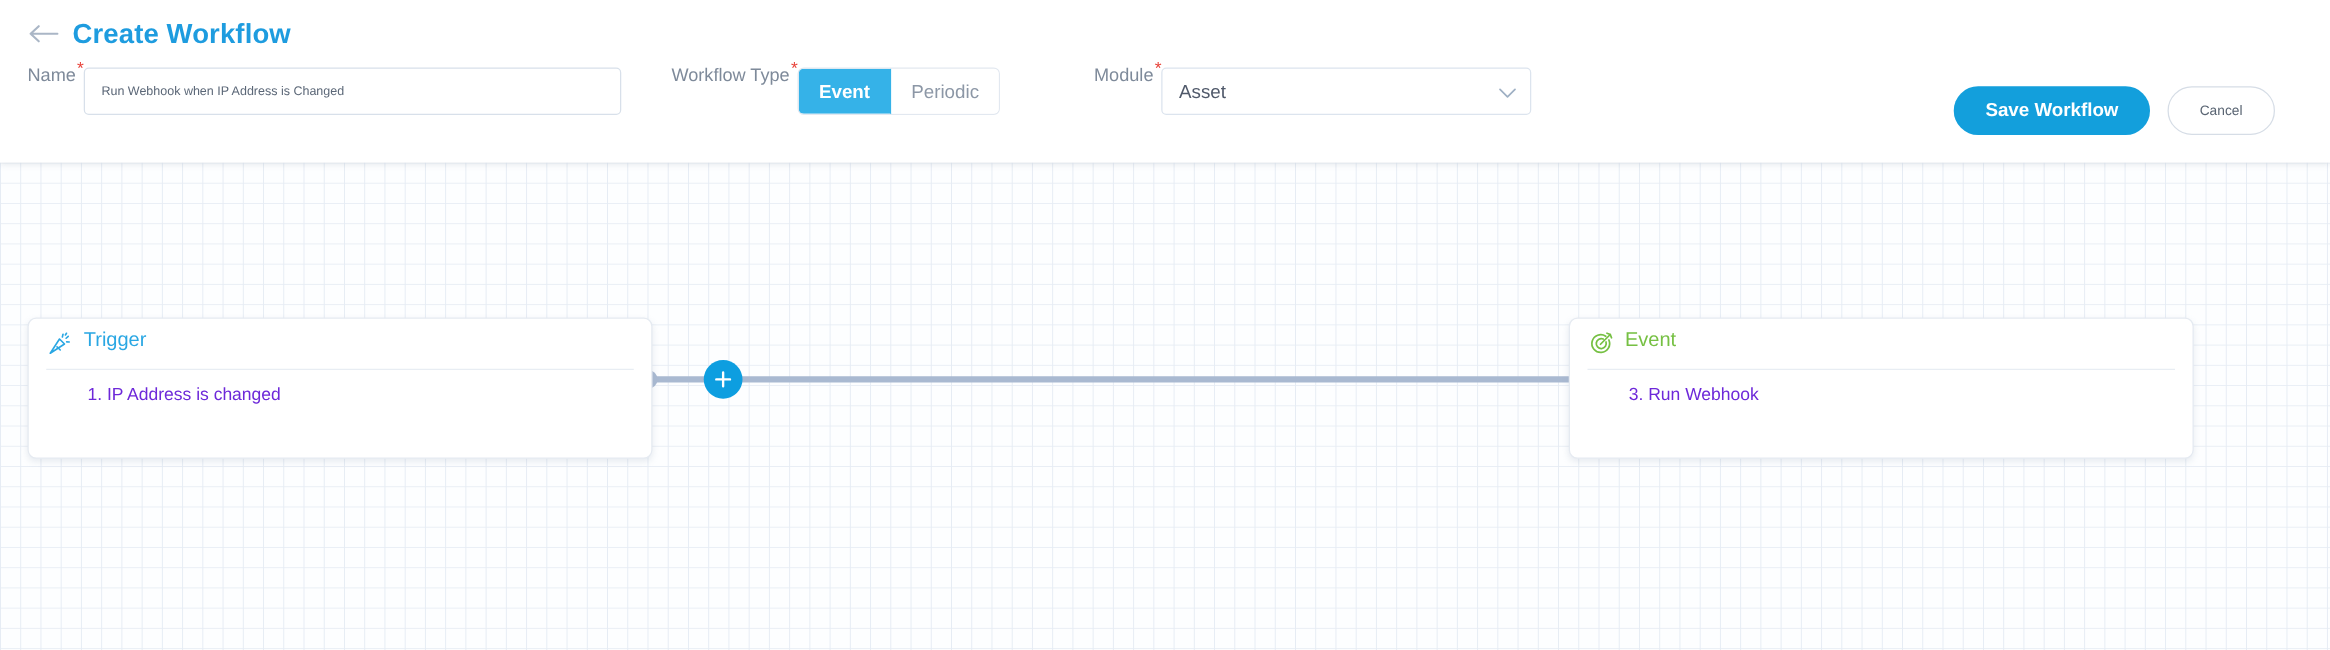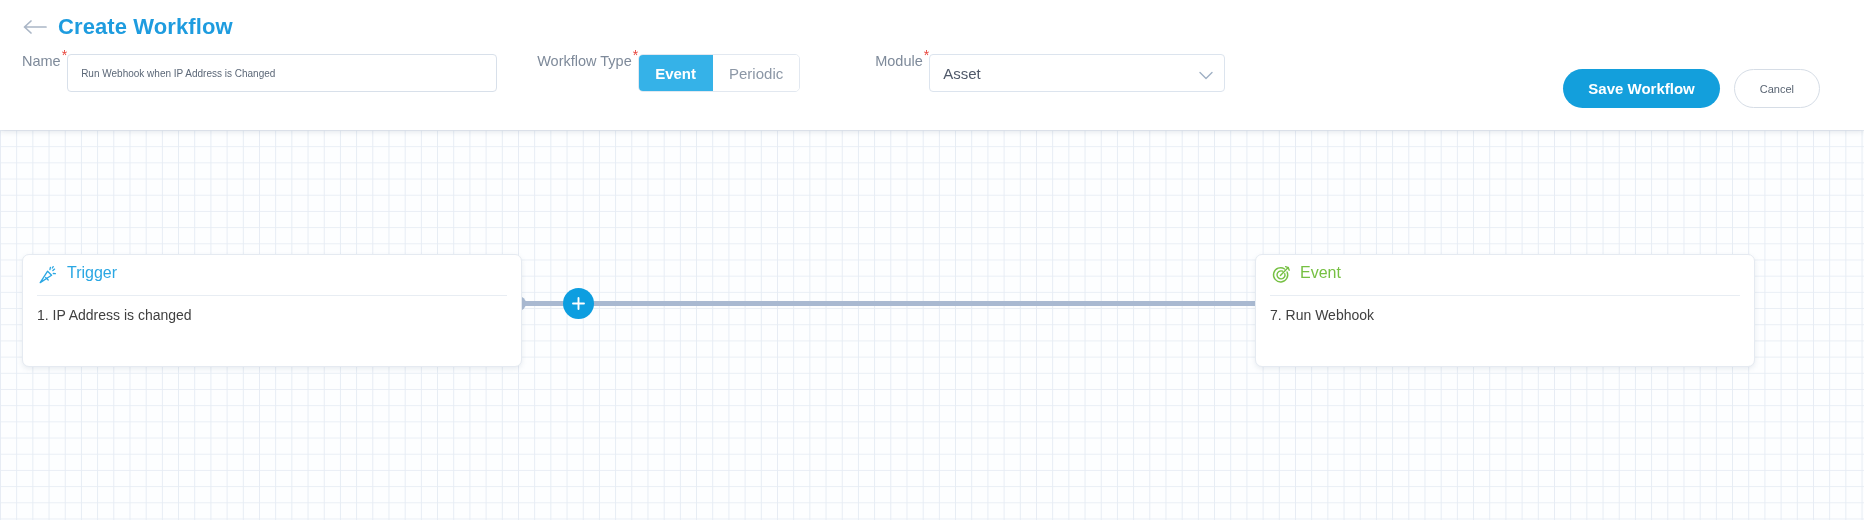--- a/index.html
+++ b/index.html
@@ -224,23 +224,24 @@
   .node-icon { width: 21px; height: 21px; display:block; flex: 0 0 21px; }
   .node-title {
     font-size: 16px;
     line-height: 1;
   }
   .node-title.trigger { color: #2aa7e3; }
   .node-title.action  { color: #76c043; }
 
   .node-item {
     font-size: 14px;
-    color: #404040;
+    color: #6d28d9;
     padding-top: 11px;
     line-height: 1.2;
+    margin-left: 33px;
   }
 
   #node-trigger { left: 22px;  top: 124px; width: 500px; height: 113px; }
   #node-action  { left: 1255px; top: 124px; width: 500px; height: 113px; }
 
   
   .edge-layer {
     position: absolute;
     inset: 0;
     pointer-events: none;
@@ -373,17 +374,17 @@
             <g fill="none" stroke="#76c043" stroke-width="1.4" stroke-linecap="round" stroke-linejoin="round">
               <path d="M14.6 4.0 A7.1 7.1 0 1 0 17.1 7.0"></path>
               <path d="M12.6 6.2 A4.0 4.0 0 1 0 14.8 8.6"></path>
               <path d="M10.4 10.4 L18.2 2.6"></path>
               <path d="M15.6 1.6 L18.2 2.6 L19.2 5.2"></path>
             </g>
           </svg>
         </span>
         <span class="node-title action">Event</span>
       </div>
-      <div class="node-item">7. Run Webhook</div>
+      <div class="node-item">3. Run Webhook</div>
     </div>
 
   </div>
 </div>
 
 </body></html>

